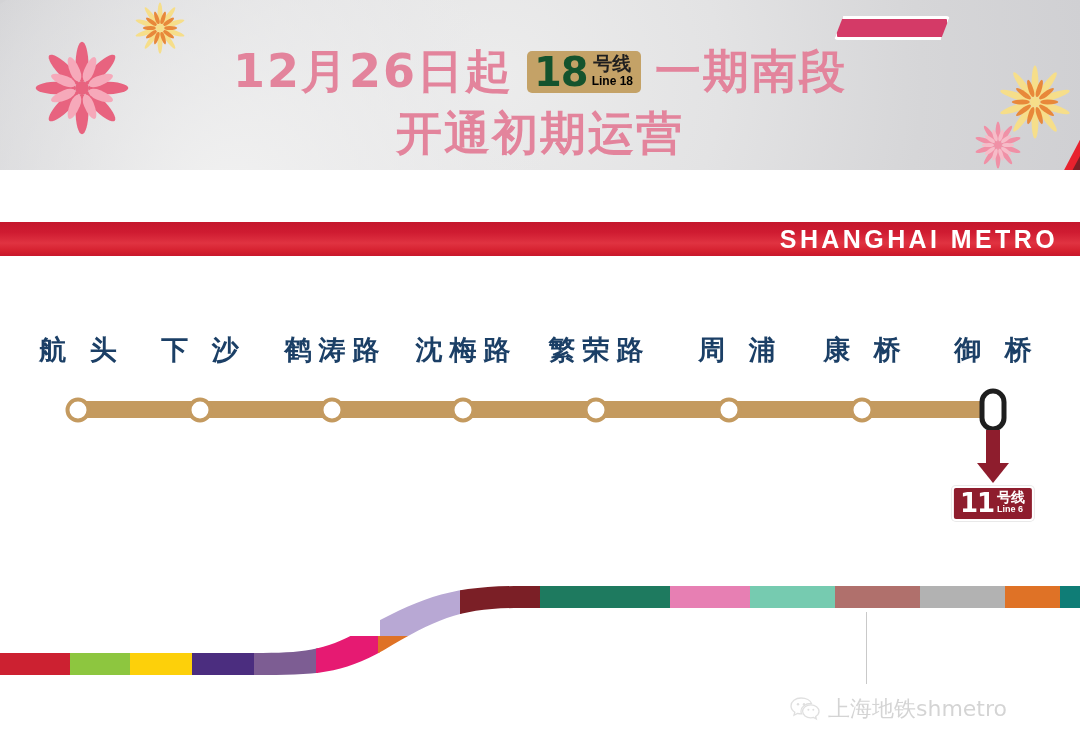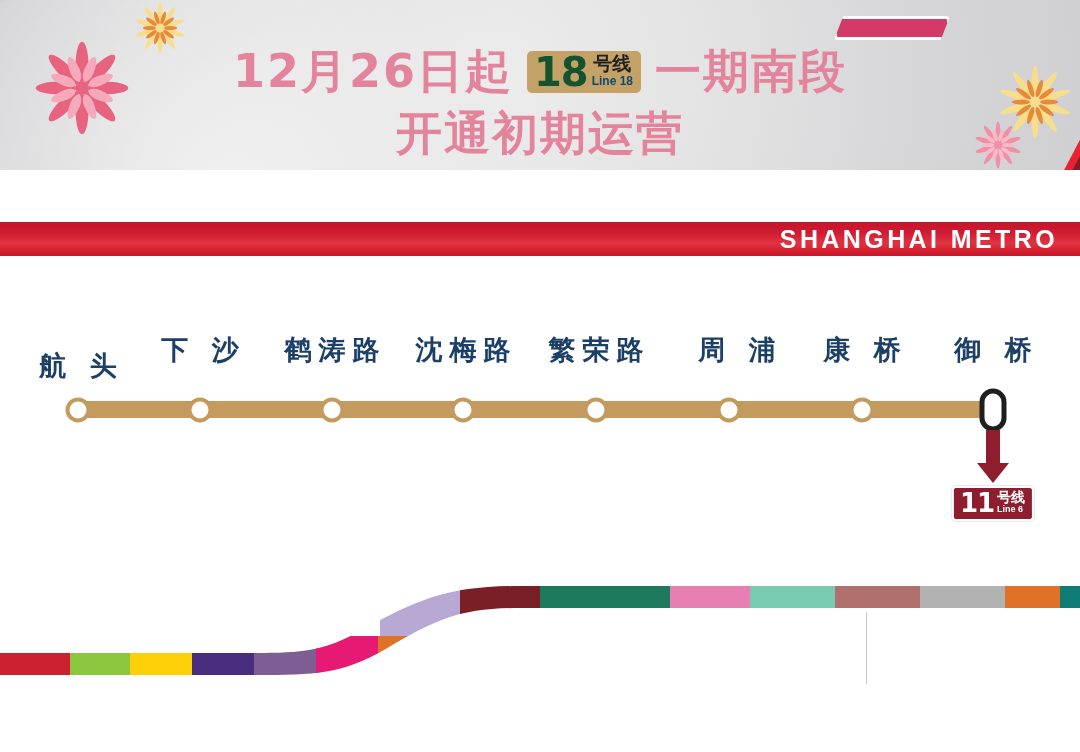--- a/index.html
+++ b/index.html
@@ -21,21 +21,21 @@
     font-family:"DejaVu Sans","Liberation Sans",sans-serif;}
   .title-line2{margin-top:16px;}
 
   .badge18{display:inline-flex;align-items:flex-end;background:#c4a267;border-radius:5px;
     padding:3px 8px 3px 7px;margin:0 8px;position:relative;top:1px;}
   .badge18 .num{font-size:40px;font-weight:bold;color:#14532d;line-height:0.92;
     font-family:"DejaVu Sans","Liberation Sans",sans-serif;letter-spacing:-1px;}
   .badge18 .rt{display:flex;flex-direction:column;margin-left:4px;padding-bottom:2px;}
   .badge18 .cn{font-size:19px;font-weight:bold;color:#1f1f1f;line-height:1;
     font-family:"DejaVu Sans","Liberation Sans",sans-serif;}
-  .badge18 .en{font-size:12px;font-weight:bold;color:#0c4a6e;line-height:1.1;margin-top:2px;}
+  .badge18 .en{font-size:12px;font-weight:bold;color:#000000;line-height:1.1;margin-top:2px;}
 
   
   .fw{position:absolute;}
   .fw i{position:absolute;left:50%;top:50%;transform-origin:0 0;display:block;}
   .fw .pet{border-radius:50% 50% 50% 50%/60% 60% 40% 40%;}
   .fw-core{position:absolute;left:50%;top:50%;transform:translate(-50%,-50%);border-radius:50%;}
 
   .deco-par{position:absolute;background:#d43a67;border:3px solid #fff;border-radius:4px;}
 
   .tri{position:absolute;width:0;height:0;}
@@ -207,21 +207,21 @@
   </div>
 
   <div class="redband">
     <span>SHANGHAI METRO</span>
   </div>
 
   <div class="map">
     <div class="track" style="left:70px;width:923px;top:145px;"></div>
     <div id="stations">
         <div class="stn" style="left: 78px; top: 0px; width: 0px;">
-          <div class="nm" style="top: 110px;">航 头</div>
+          <div class="nm" style="top: 94px;">航 头</div>
           <div class="dot" style="top: 154px;"></div>
         </div>
         <div class="stn" style="left: 200px; top: 0px; width: 0px;">
           <div class="nm" style="top: 94px;">下 沙</div>
           <div class="dot" style="top: 154px;"></div>
         </div>
         <div class="stn" style="left: 332px; top: 0px; width: 0px;">
           <div class="nm" style="top: 94px;">鹤涛路</div>
           <div class="dot" style="top: 154px;"></div>
         </div>
@@ -282,14 +282,25 @@
           <rect x="835" y="0" width="87" height="60" fill="#b0706c"></rect>
           <rect x="920" y="0" width="87" height="60" fill="#b2b2b2"></rect>
           <rect x="1005" y="0" width="57" height="60" fill="#df7226"></rect>
           <rect x="1060" y="0" width="62" height="60" fill="#0f7d76"></rect>
         </g>
     </svg>
 
     <div class="vdiv" style="top:36px;"></div>
 
 
+    <div class="wm" style="top:118px;">
+      <svg width="30" height="26" viewBox="0 0 30 26">
+        <path d="M11 2C5.5 2 1 5.6 1 10c0 2.5 1.5 4.7 3.8 6.2L4 19.2l3.4-1.8c1.1.3 2.3.5 3.6.5h.6C11.2 17 11 16.1 11 15.2 11 10.9 15.4 7.5 20.8 7.5h.7C20.5 4.3 16.2 2 11 2z" fill="none" stroke="#b5b5b5" stroke-width="1.3"></path>
+        <circle cx="8" cy="8.3" r="1.2" fill="#b5b5b5"></circle>
+        <circle cx="14" cy="8.3" r="1.2" fill="#b5b5b5"></circle>
+        <path d="M29 15.3c0-3.6-3.7-6.5-8.2-6.5s-8.2 2.9-8.2 6.5 3.7 6.5 8.2 6.5c.9 0 1.8-.1 2.7-.4l2.8 1.5-.6-2.4c2-1.2 3.3-3.1 3.3-5.2z" fill="none" stroke="#b5b5b5" stroke-width="1.3"></path>
+        <circle cx="18.4" cy="13.8" r="1" fill="#b5b5b5"></circle>
+        <circle cx="23.3" cy="13.8" r="1" fill="#b5b5b5"></circle>
+      </svg>
+      <span class="wtxt">上海地铁shmetro</span>
+    </div>
   </div>
 </div>
 
 </body></html>

